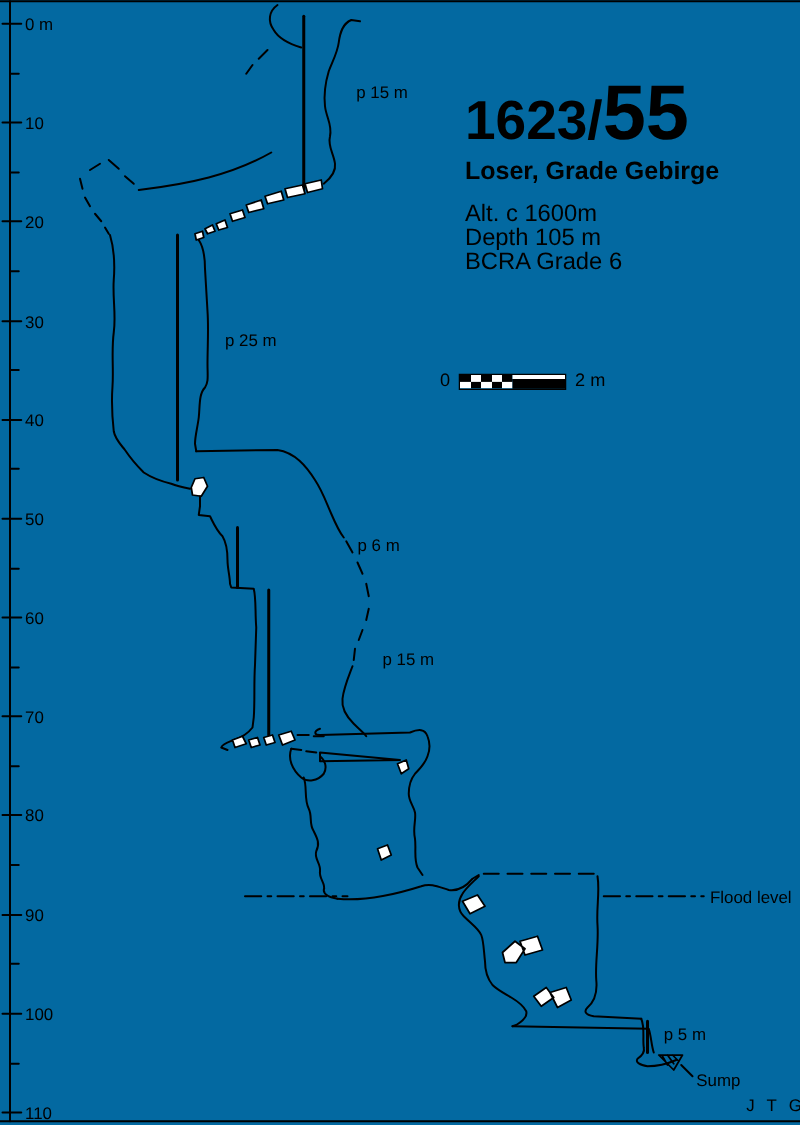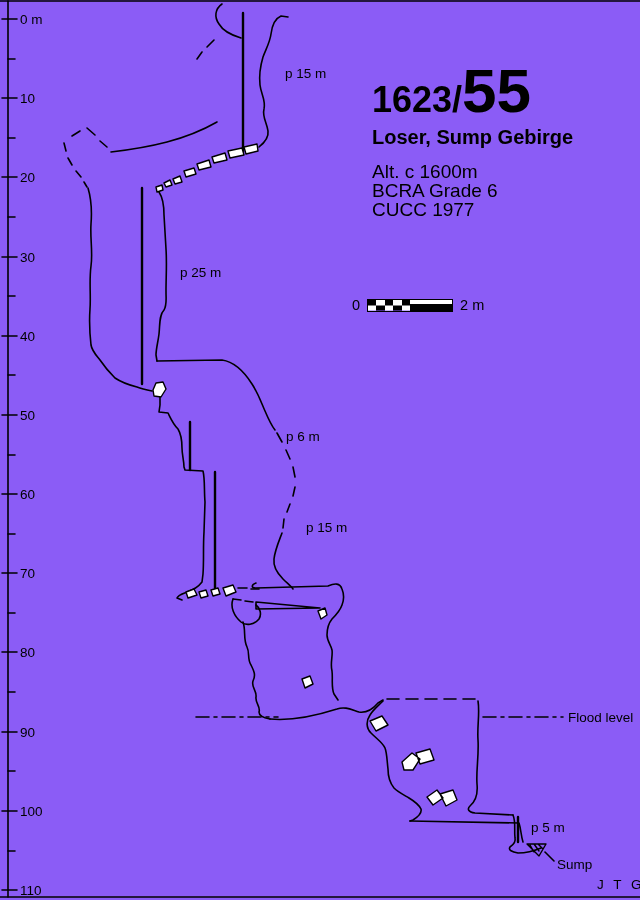--- a/index.html
+++ b/index.html
@@ -1,28 +1,28 @@
 <!DOCTYPE html>
 <html><head>
 <meta charset="utf-8">
 <style>
   html,body{margin:0;padding:0;background:#fff}
   body{width:640px;height:900px;position:relative;overflow:hidden;
        font-family:"Liberation Sans", sans-serif;color:#000;}
-  .canvas{position:absolute;inset:0;background:#8b5cf6}
+  .canvas{position:absolute;inset:0;background:#0369a1}
   svg{position:absolute;left:0;top:0}
   svg path, svg line{fill:none;stroke:#000;stroke-width:1.6;stroke-linecap:round;stroke-linejoin:round}
   svg path.thick{stroke-width:2.4}
   svg path.rock{stroke-width:1.4}
   svg path.fillrock{fill:#fff}
   svg text{font-family:"Liberation Sans", sans-serif;font-size:13.5px;fill:#000;stroke:none}
   svg text.initials{letter-spacing:3px}
   .title-block{position:absolute;left:372px;top:60px;line-height:1}
   .cave-num{font-weight:bold;white-space:nowrap}
-  .cave-num .prefix{font-size:36px;vertical-align:baseline}
+  .cave-num .prefix{font-size:44px;vertical-align:baseline}
   .cave-num .main{font-size:62px;vertical-align:baseline}
   .region{font-size:20px;font-weight:bold;margin-top:5px;white-space:nowrap}
   .details{font-size:19px;margin-top:15px;line-height:19px}
   .scalebar{position:absolute;left:352px;top:297px;display:flex;align-items:center;gap:7px;font-size:14.5px}
   .sb-bar{width:84px;height:11px;border:1.6px solid #000;display:flex;box-sizing:content-box}
   .sb-check{width:42px;height:100%;
     background:
       linear-gradient(90deg,#000 0 8.4px,#fff 8.4px 16.8px,#000 16.8px 25.2px,#fff 25.2px 33.6px,#000 33.6px 42px) left top/42px 50% no-repeat,
       linear-gradient(90deg,#fff 0 8.4px,#000 8.4px 16.8px,#fff 16.8px 25.2px,#000 25.2px 33.6px,#fff 33.6px 42px) left bottom/42px 50% no-repeat;}
   .sb-solid{width:42px;height:100%;background:linear-gradient(#fff 0 3.5px,#000 3.5px)}
@@ -125,25 +125,25 @@
   <text x="531" y="832">p 5 m</text>
   <text x="568" y="722">Flood level</text>
   <text x="557" y="869">Sump</text>
   <text class="initials" x="597" y="889">J T G</text>
 </svg>
 
   <div class="title-block">
     <div class="cave-num">
       <span class="prefix">1623/</span><span class="main">55</span>
     </div>
-    <div class="region">Loser, Sump Gebirge</div>
+    <div class="region">Loser, Grade Gebirge</div>
     <div class="details">
       <div>Alt. c 1600m</div>
+      <div>Depth 105 m</div>
       <div>BCRA Grade 6</div>
-      <div>CUCC 1977</div>
     </div>
   </div>
 
   <div class="scalebar">
     <span>0</span>
     <span class="sb-bar">
       <span class="sb-check"></span>
       <span class="sb-solid"></span>
     </span>
     <span>2 m</span>

